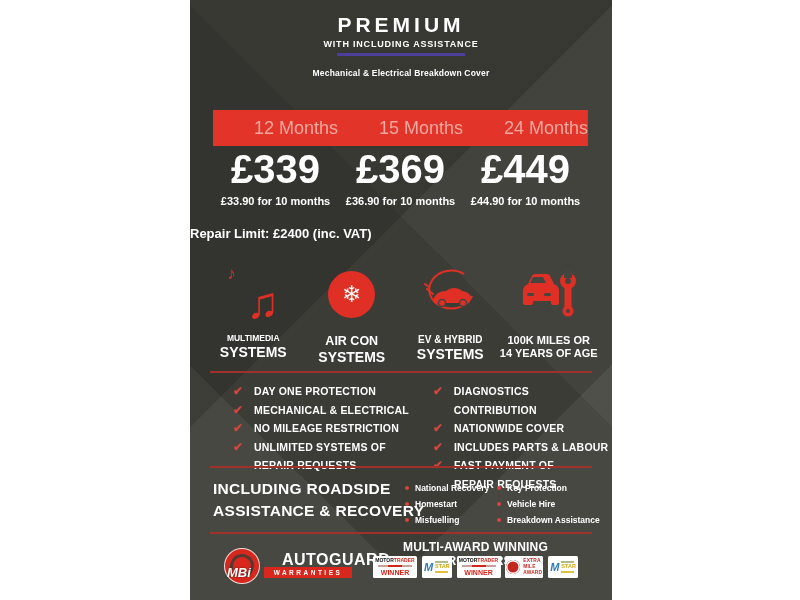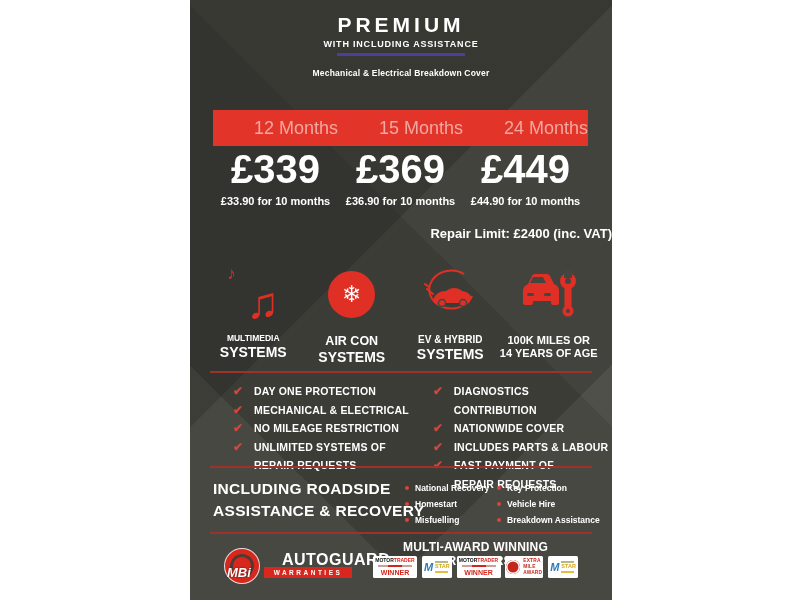--- a/index.html
+++ b/index.html
@@ -22,21 +22,21 @@
   .underline{width:128px;height:3px;background:#4c3f9c;margin:4px auto 0;}
   .tagline{font-size:8.5px;font-weight:700;letter-spacing:0.2px;margin-top:12px;}
 
   
   .term-bar{position:absolute;top:110px;left:23px;width:375px;height:36px;background:#e23428;display:flex;align-items:center;}
   .term{flex:1;text-align:right;font-size:18px;font-weight:400;color:#f2a8a0;}
   .price-row{position:absolute;top:149px;left:23px;width:375px;display:flex;}
   .price{flex:1;text-align:center;font-size:40px;font-weight:800;line-height:1;}
   .installment-row{position:absolute;top:195px;left:23px;width:375px;display:flex;}
   .installment{flex:1;text-align:center;font-size:11px;font-weight:700;}
-  .repair-limit{position:absolute;top:226px;left:0;right:0;text-align:right;font-size:13px;font-weight:700;}
+  .repair-limit{position:absolute;top:226px;left:0;right:0;text-align:left;font-size:13px;font-weight:700;}
 
   
   .features{position:absolute;top:262px;left:14px;width:394px;display:flex;}
   .feature{flex:1;display:flex;flex-direction:column;align-items:center;text-align:center;}
   .icon-box{height:64px;display:flex;align-items:center;justify-content:center;margin-bottom:7px;}
   .f-line1{font-weight:800;line-height:1.3;}
   .f-line2{font-size:14px;font-weight:800;line-height:1.2;}
   .feature:nth-child(1) .f-line1{font-size:8.5px;}
   .feature:nth-child(2) .f-line1{font-size:12.5px;}
   .feature:nth-child(3) .f-line1{font-size:10px;}

